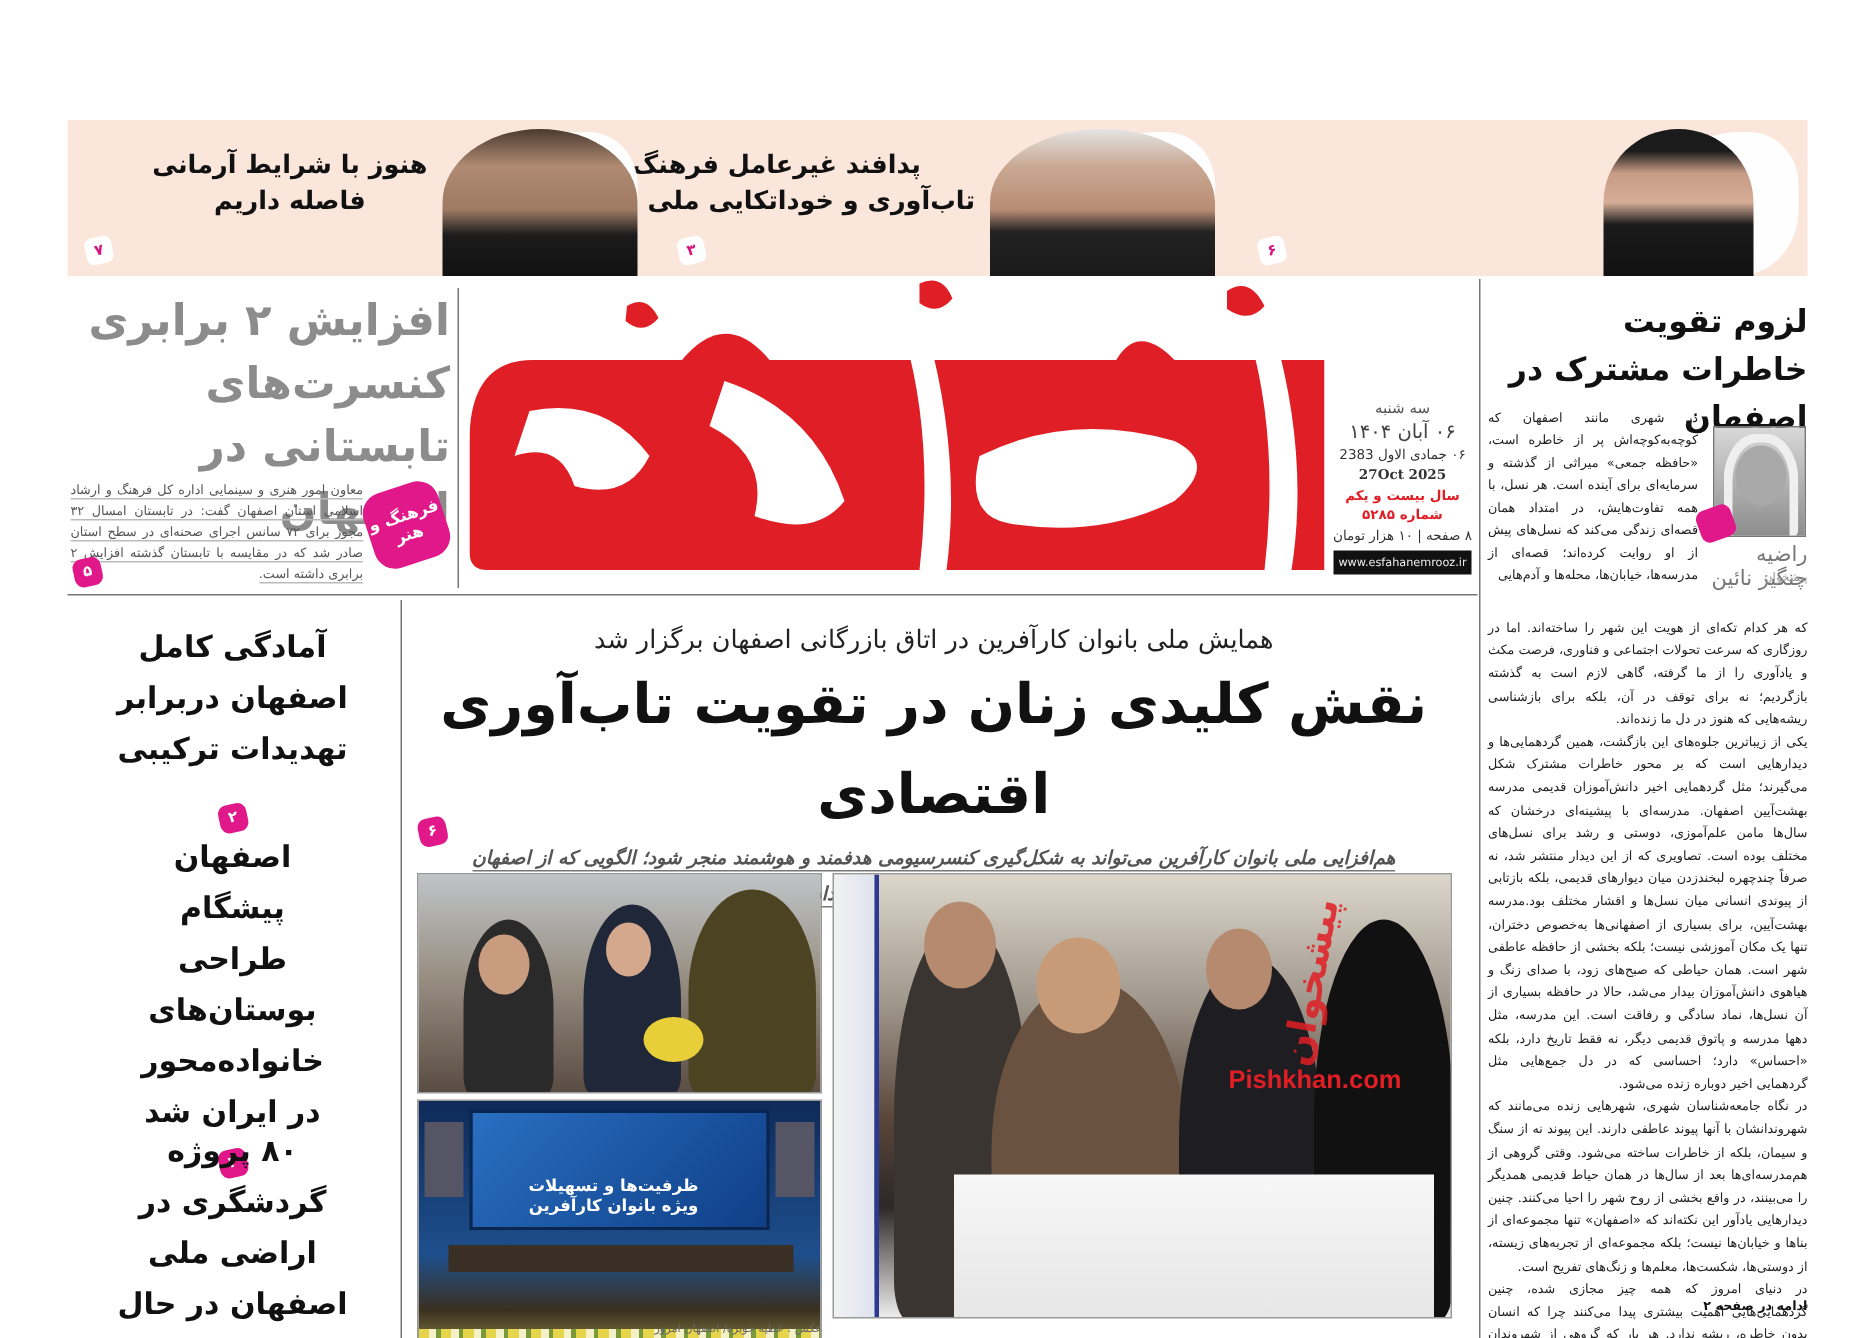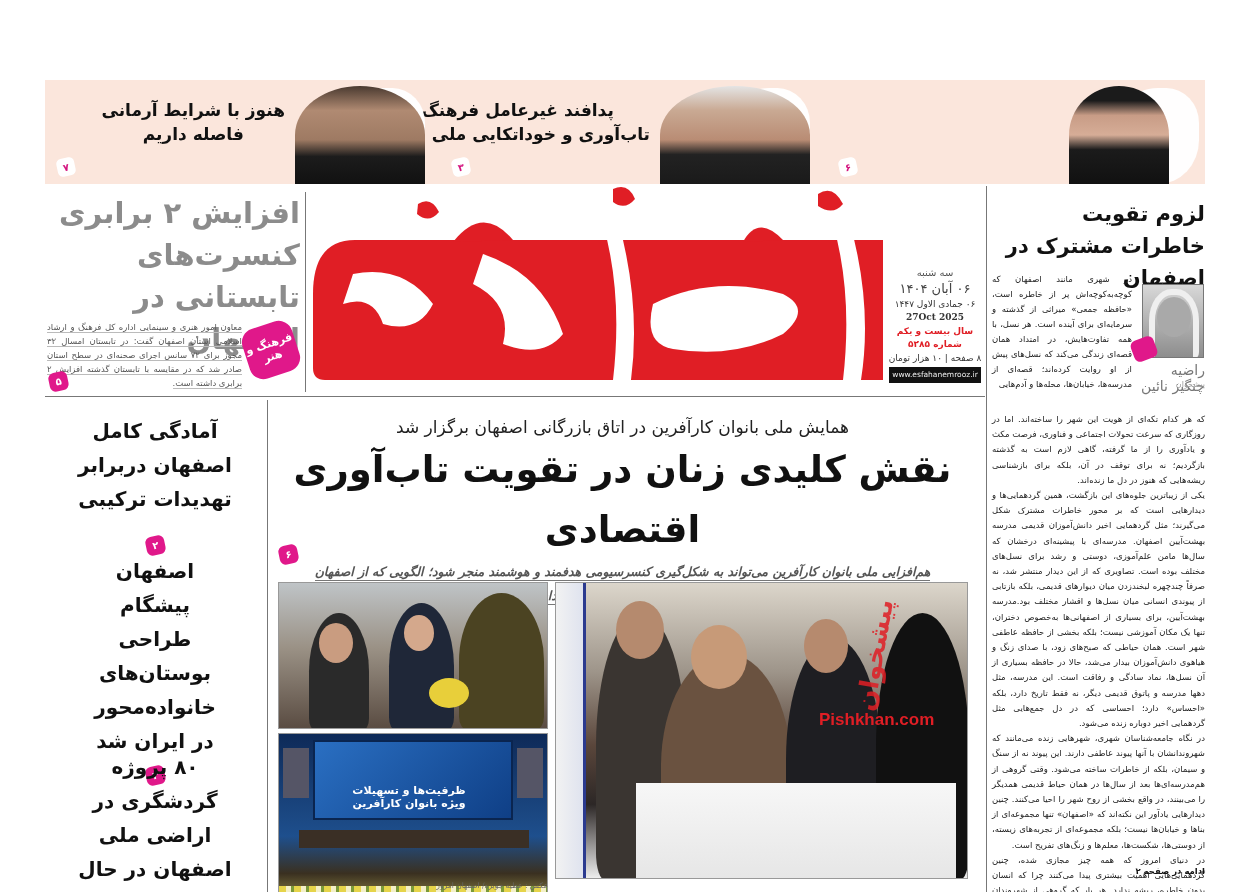--- a/index.html
+++ b/index.html
@@ -133,21 +133,21 @@
       <path d="M300 5 Q315 -2 322 15 Q312 27 300 18 Z" fill="#e01e25"></path>
       <path d="M105 20 Q118 12 126 28 Q116 40 104 30 Z" fill="#e01e25"></path>
       <path d="M140 58 Q170 20 200 56 Z" fill="#e01e25"></path>
       <path d="M430 58 Q445 30 470 56 Z" fill="#e01e25"></path>
     </svg>
   </div>
 
   <div class="issue-info">
     <div class="day">سه شنبه</div>
     <div class="date-fa">۰۶ آبان ۱۴۰۴</div>
-    <div>۰۶ جمادی الاول ۱۴۴۷</div>
+    <div>۰۶ جمادی الاول 2383</div>
     <div class="en">27Oct 2025</div>
     <div class="red">سال بیست و یکم</div>
     <div class="red">شماره ۵۲۸۵</div>
     <div>۸ صفحه | ۱۰ هزار تومان</div>
     <div class="web">www.esfahanemrooz.ir</div>
   </div>
 </div>
 
 <div class="hr" style="left:45px;top:396px;width:940px;height:1px;"></div>
 <div class="vr" style="left:986px;top:186px;width:1px;height:706px;"></div>

